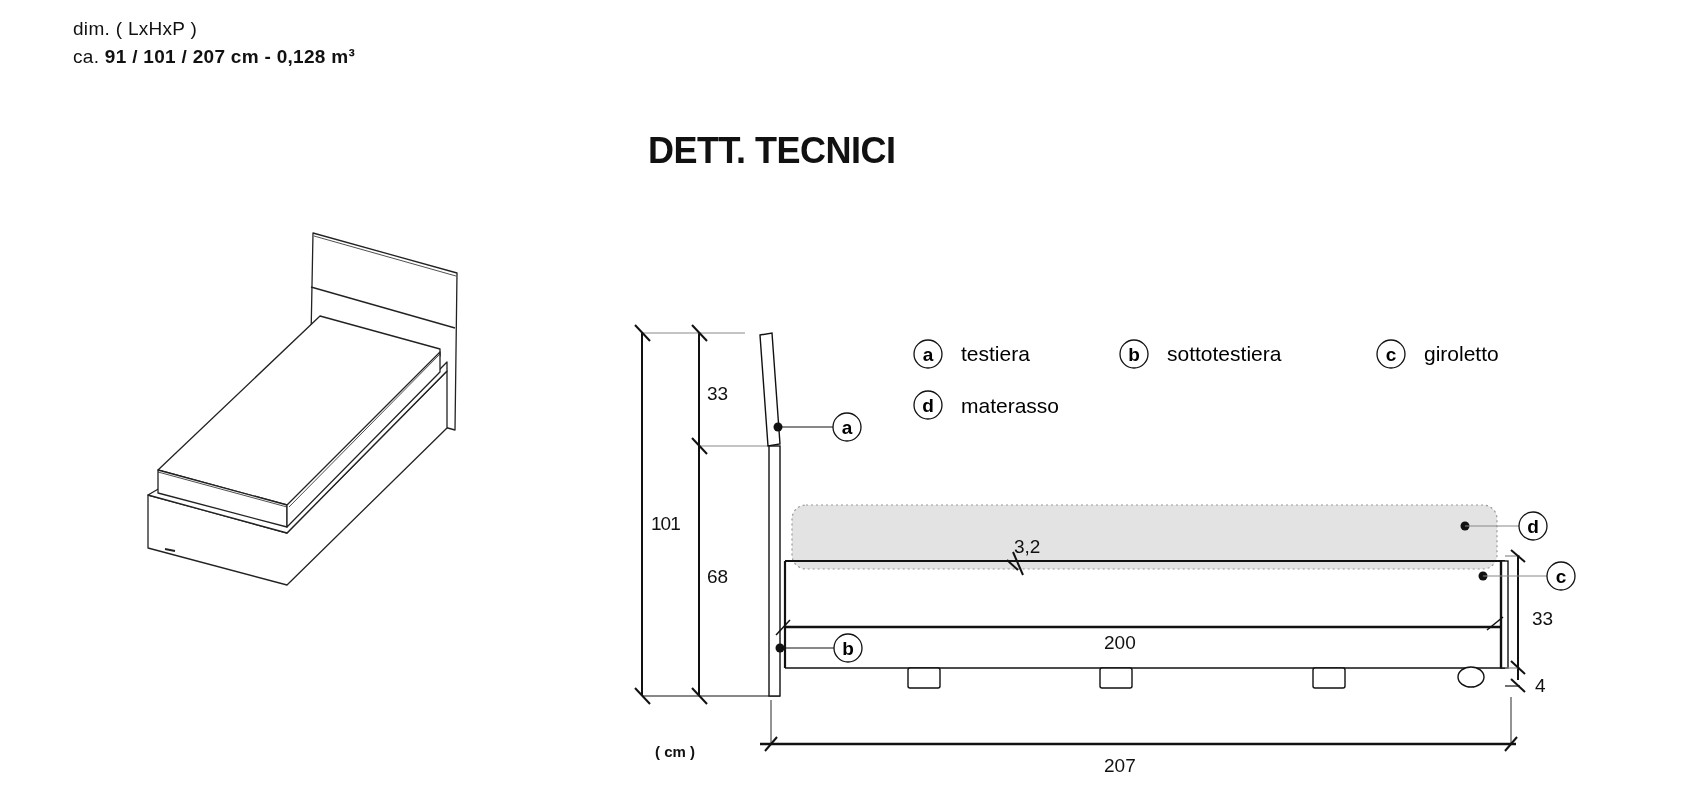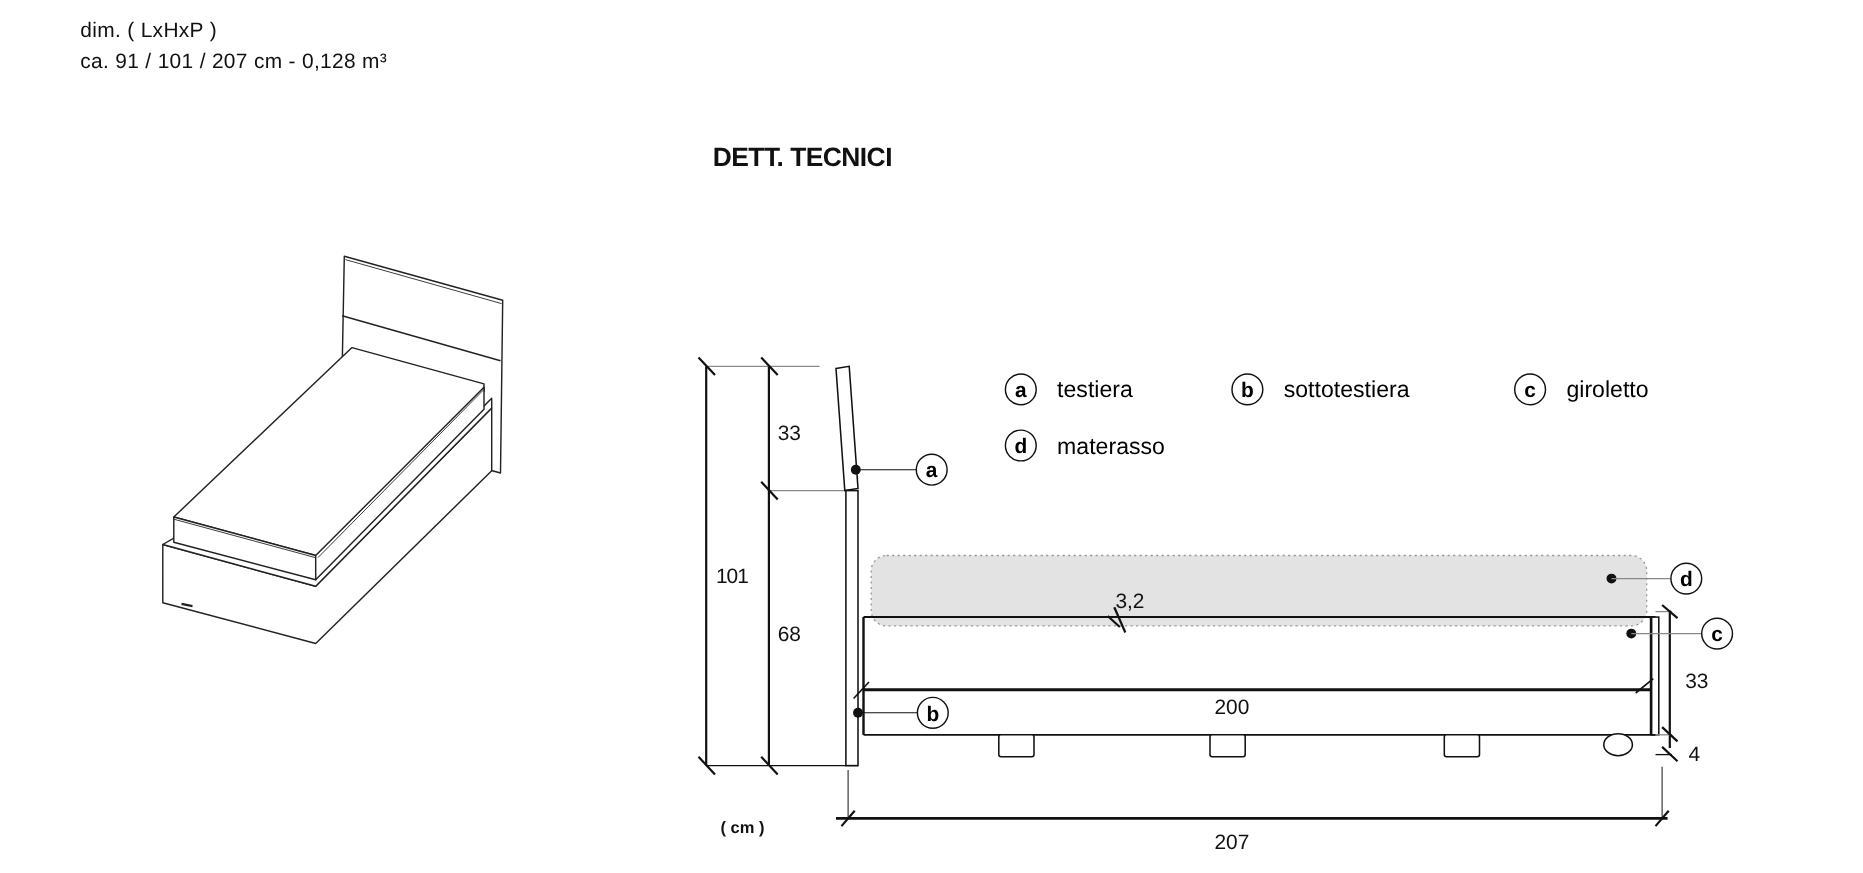--- a/index.html
+++ b/index.html
@@ -1,20 +1,20 @@
 <!DOCTYPE html>
 <html><head>
 <meta charset="utf-8">
 <style>
   html, body { margin:0; padding:0; background:#ffffff; }
   body { width:1694px; height:794px; position:relative; overflow:hidden;
          font-family:"Liberation Sans", sans-serif; color:#111; }
   .dims { position:absolute; left:73px; top:15px; font-size:19px; line-height:28px; letter-spacing:0.3px; }
-  .dims b { font-weight:400; }
-  .title { position:absolute; left:648px; top:130px; font-size:24px; font-weight:700; letter-spacing:-0.5px; }
+  .dims b { font-weight:700; }
+  .title { position:absolute; left:648px; top:130px; font-size:36px; font-weight:700; letter-spacing:-0.5px; }
   svg { position:absolute; left:0; top:0; }
 </style>
 </head>
 <body>
 
 <div class="dims">
   <div>dim. ( LxHxP )</div>
   <div>
     <span>ca.</span>
     <b>91 / 101 / 207 cm - 0,128 m³</b>

